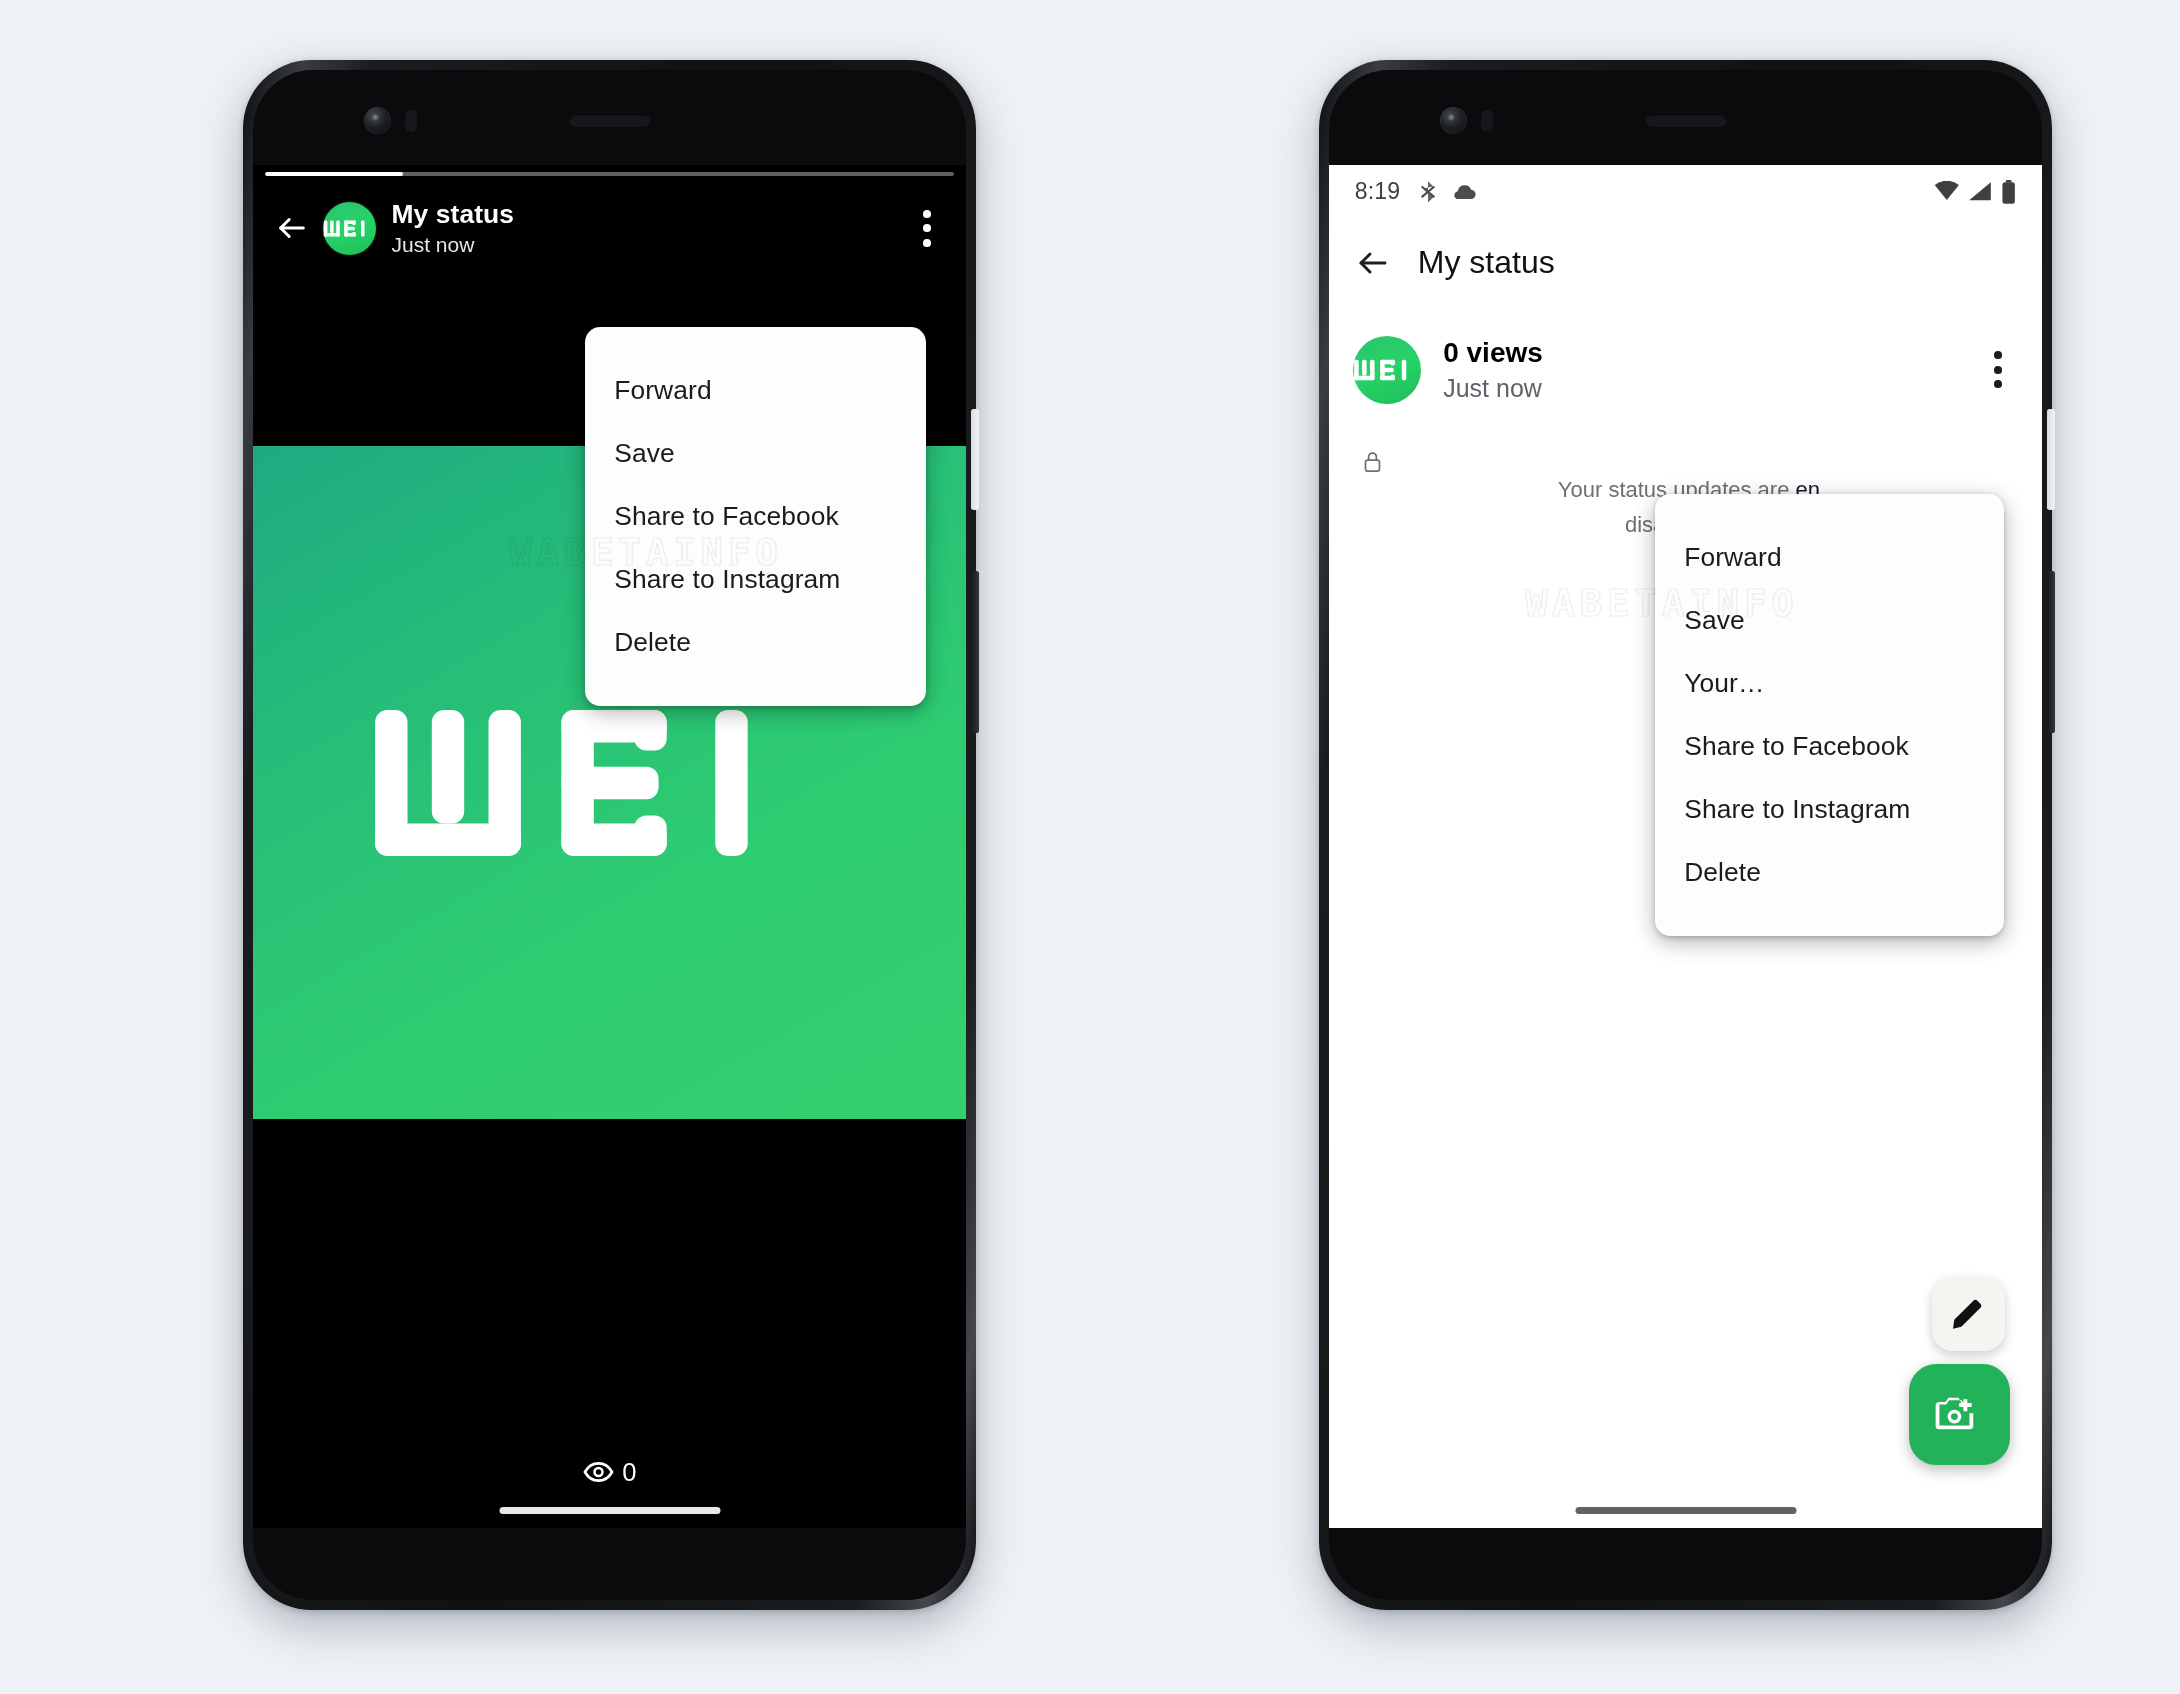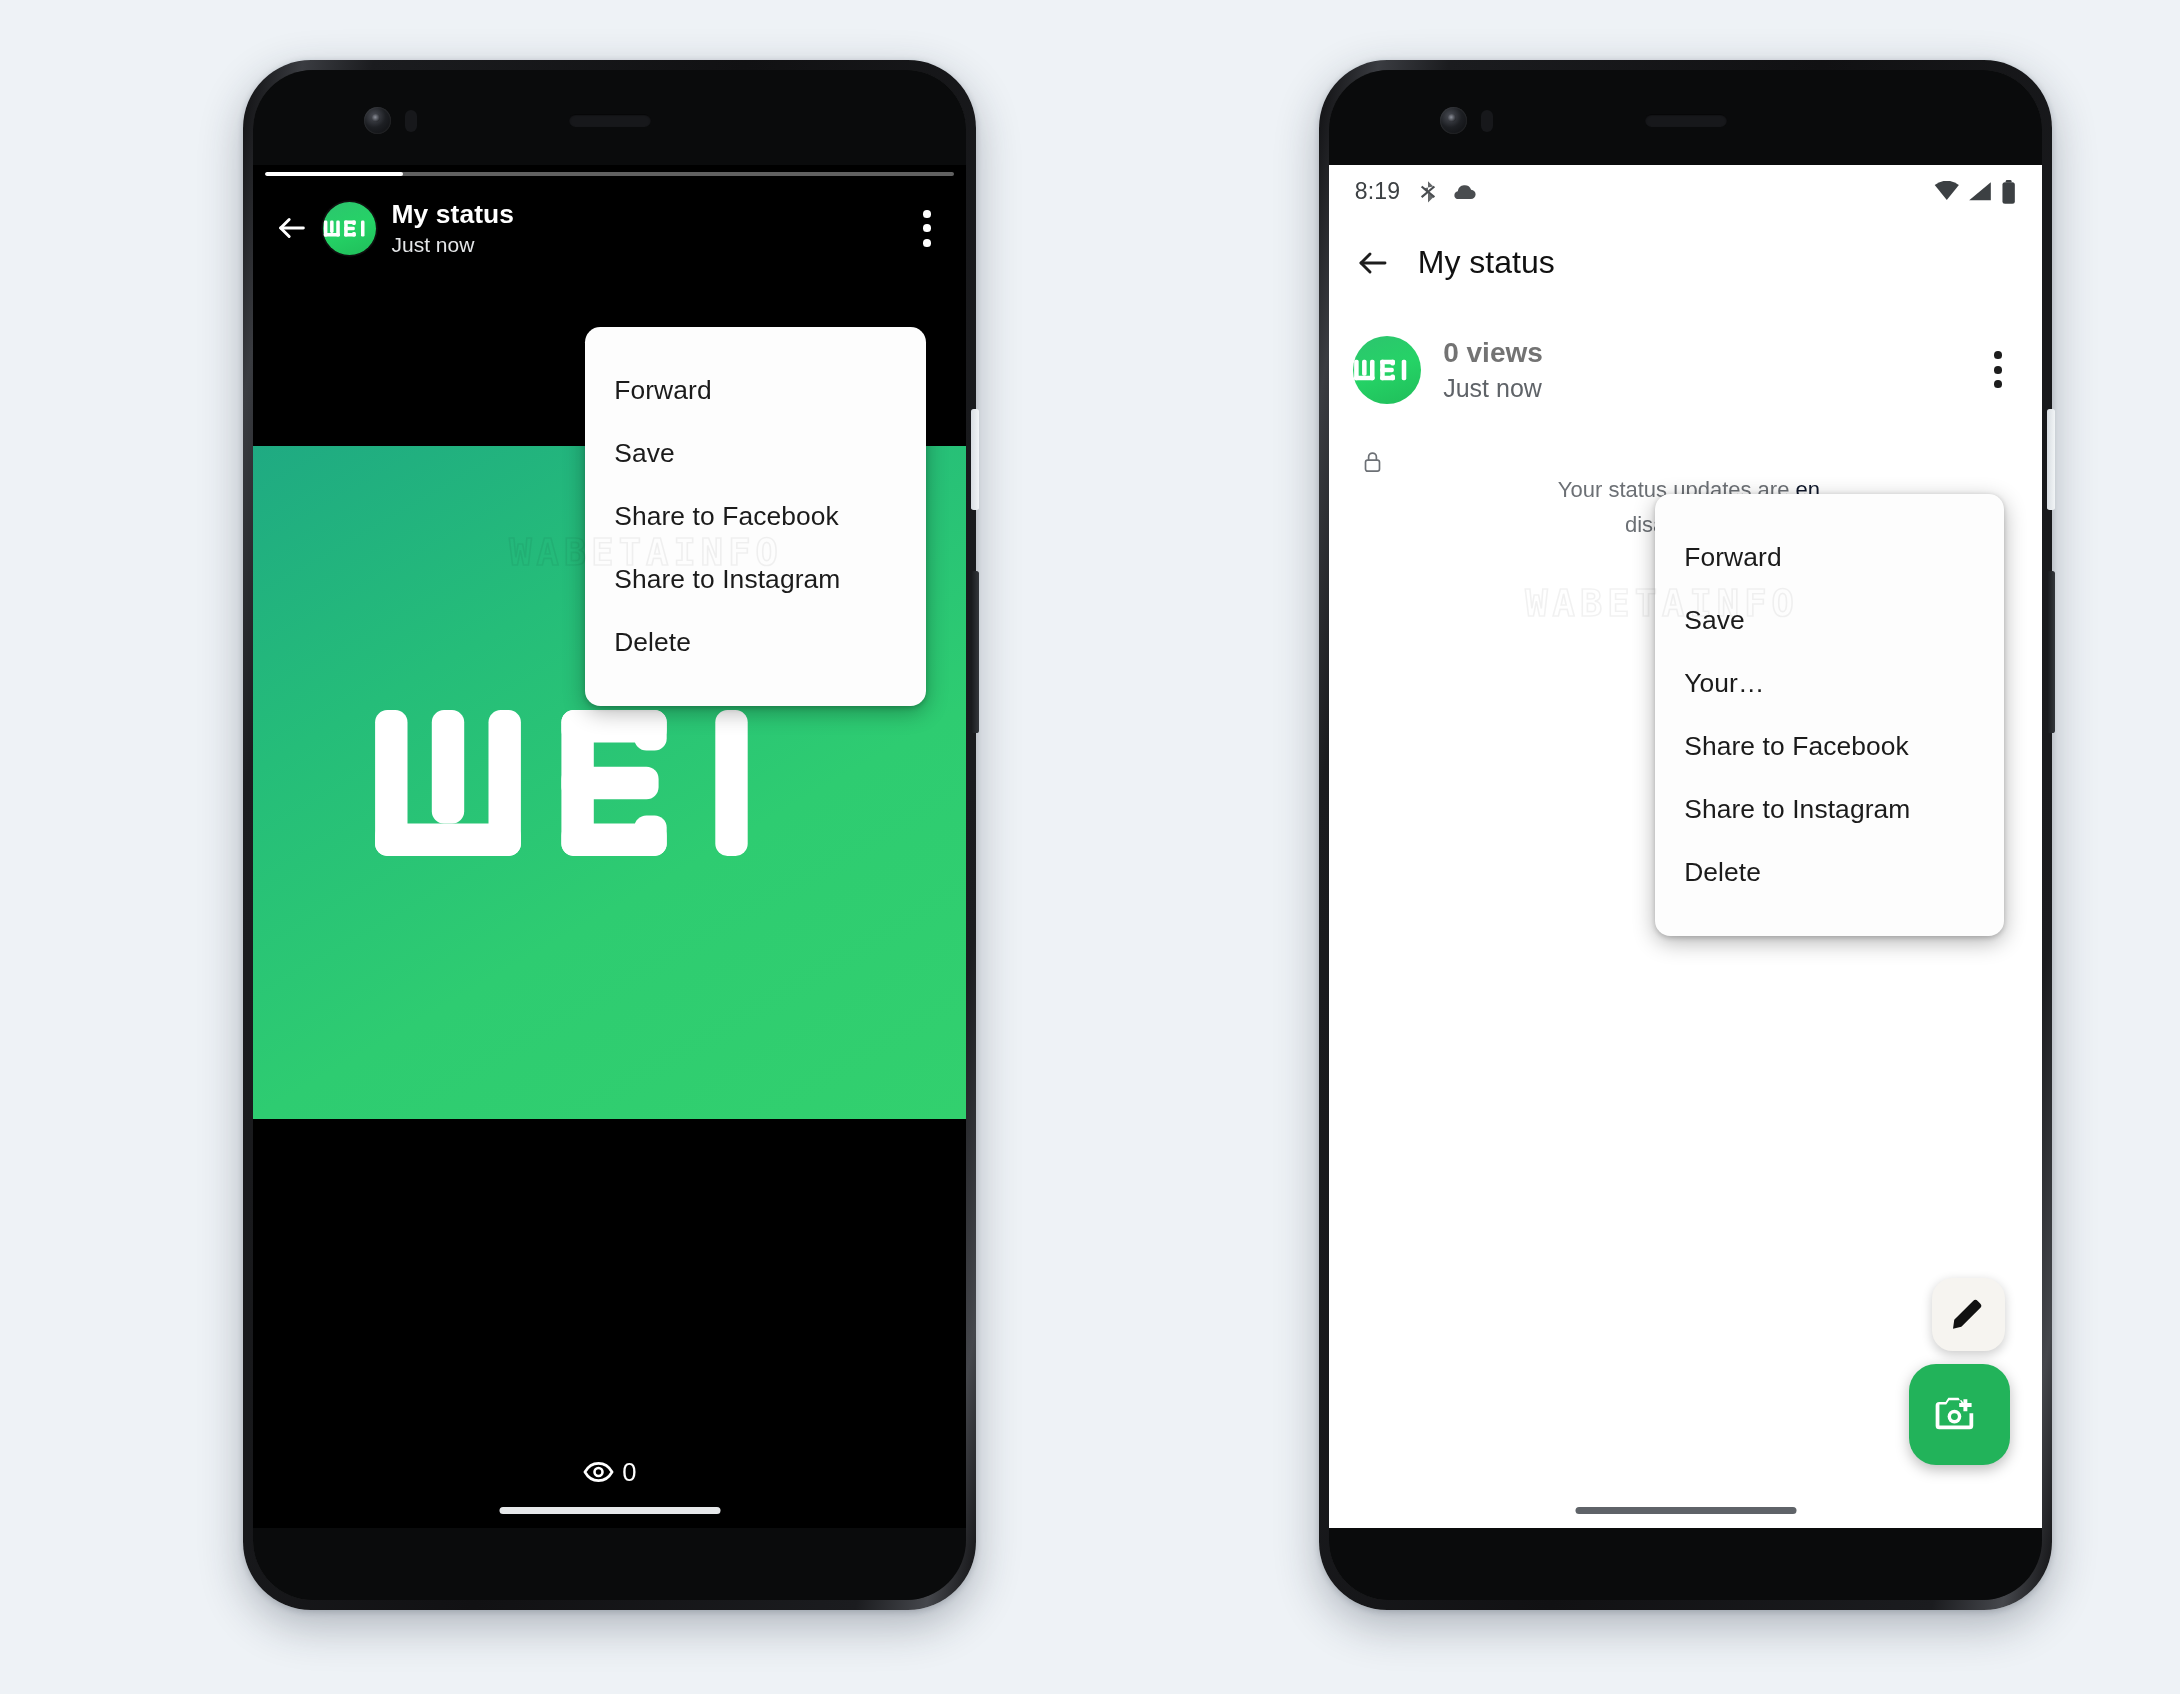--- a/index.html
+++ b/index.html
@@ -299,21 +299,21 @@
     height: 109px;
     display: flex;
     align-items: center;
     padding: 0 24px;
     box-sizing: border-box;
     z-index: 3;
   }
   .status-row .avatar { width: 68px; height: 68px; }
   .status-row .avatar .wbi-mini { height: 24px; }
   .status-texts { margin-left: 22px; display:flex; flex-direction: column; }
-  .status-views { font-size: 28px; color:#737373; font-weight: bold; }
+  .status-views { font-size: 28px; color:#000000; font-weight: bold; }
   .status-time  { font-size: 25px; color:#5f6368; margin-top: 5.1px; }
 
   .encryption-note {
     position: absolute;
     top: 286px; left: 34px; right: 34px;
     text-align: center;
     font-size: 22px;
     color: #6c7075;
     line-height: 1.5;
     z-index: 2;

